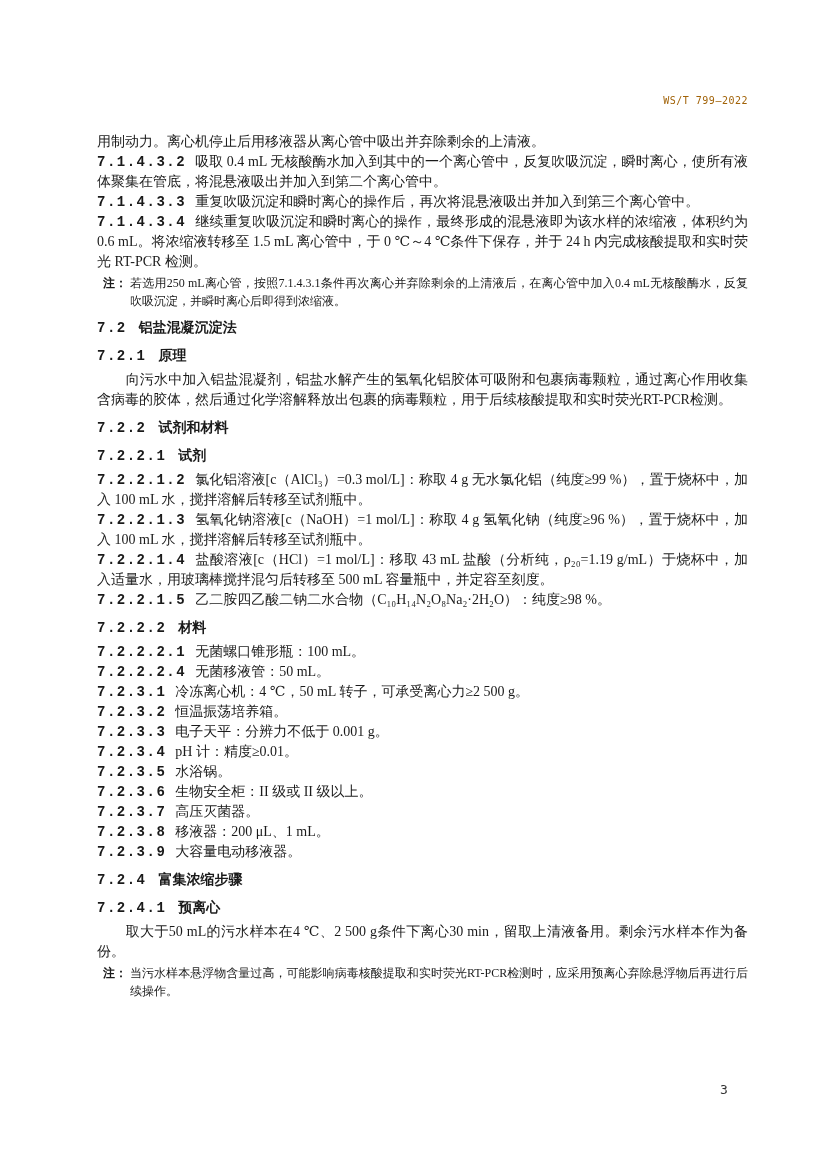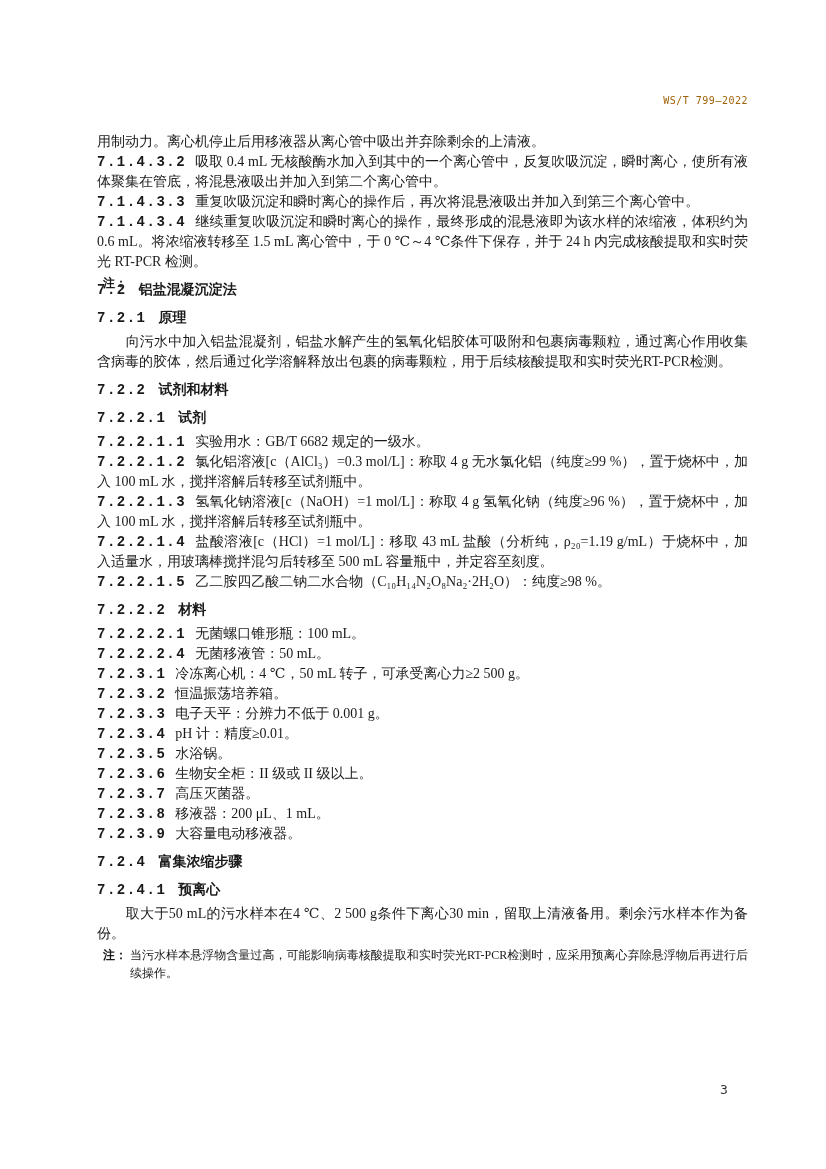--- a/index.html
+++ b/index.html
@@ -50,27 +50,26 @@
 <body>
 
 <div class="page">
   <div class="doc-header">WS/T 799—2022</div>
 
   <main class="doc-body" id="doc-body">
       <p class="body-line"><span class="txt">用制动力。离心机停止后用移液器从离心管中吸出并弃除剩余的上清液。</span></p>
       <p class="clause"><span class="clause-num">7.1.4.3.2</span><span class="txt">吸取 0.4 mL 无核酸酶水加入到其中的一个离心管中，反复吹吸沉淀，瞬时离心，使所有液体聚集在管底，将混悬液吸出并加入到第二个离心管中。</span></p>
       <p class="clause"><span class="clause-num">7.1.4.3.3</span><span class="txt">重复吹吸沉淀和瞬时离心的操作后，再次将混悬液吸出并加入到第三个离心管中。</span></p>
       <p class="clause"><span class="clause-num">7.1.4.3.4</span><span class="txt">继续重复吹吸沉淀和瞬时离心的操作，最终形成的混悬液即为该水样的浓缩液，体积约为 0.6 mL。将浓缩液转移至 1.5 mL 离心管中，于 0 ℃～4 ℃条件下保存，并于 24 h 内完成核酸提取和实时荧光 RT-PCR 检测。</span></p>
-      <p class="note"><span class="note-label">注：</span></p>
+      <p class="note"><span class="note-label">注：</span><span class="txt">若选用250 mL离心管，按照7.1.4.3.1条件再次离心并弃除剩余的上清液后，在离心管中加入0.4 mL无核酸酶水，反复吹吸沉淀，并瞬时离心后即得到浓缩液。</span></p>
       <p class="heading"><span class="clause-num">7.2</span><span class="txt">铝盐混凝沉淀法</span></p>
       <p class="heading"><span class="clause-num">7.2.1</span><span class="txt">原理</span></p>
       <p class="para"><span class="txt">向污水中加入铝盐混凝剂，铝盐水解产生的氢氧化铝胶体可吸附和包裹病毒颗粒，通过离心作用收集含病毒的胶体，然后通过化学溶解释放出包裹的病毒颗粒，用于后续核酸提取和实时荧光RT-PCR检测。</span></p>
       <p class="heading"><span class="clause-num">7.2.2</span><span class="txt">试剂和材料</span></p>
       <p class="heading"><span class="clause-num">7.2.2.1</span><span class="txt">试剂</span></p>
-      <p class="clause"><span class="clause-num">7.2.2.1.1</span><span class="txt">实验用水：GB/T 6682 规定的一级水。</span></p>
       <p class="clause"><span class="clause-num">7.2.2.1.2</span><span class="txt">氯化铝溶液[c（AlCl₃）=0.3 mol/L]：称取 4 g 无水氯化铝（纯度≥99 %），置于烧杯中，加入 100 mL 水，搅拌溶解后转移至试剂瓶中。</span></p>
       <p class="clause"><span class="clause-num">7.2.2.1.3</span><span class="txt">氢氧化钠溶液[c（NaOH）=1 mol/L]：称取 4 g 氢氧化钠（纯度≥96 %），置于烧杯中，加入 100 mL 水，搅拌溶解后转移至试剂瓶中。</span></p>
       <p class="clause"><span class="clause-num">7.2.2.1.4</span><span class="txt">盐酸溶液[c（HCl）=1 mol/L]：移取 43 mL 盐酸（分析纯，ρ₂₀=1.19 g/mL）于烧杯中，加入适量水，用玻璃棒搅拌混匀后转移至 500 mL 容量瓶中，并定容至刻度。</span></p>
       <p class="clause"><span class="clause-num">7.2.2.1.5</span><span class="txt">乙二胺四乙酸二钠二水合物（C₁₀H₁₄N₂O₈Na₂·2H₂O）：纯度≥98 %。</span></p>
       <p class="heading"><span class="clause-num">7.2.2.2</span><span class="txt">材料</span></p>
       <p class="clause"><span class="clause-num">7.2.2.2.1</span><span class="txt">无菌螺口锥形瓶：100 mL。</span></p>
       <p class="clause"><span class="clause-num">7.2.2.2.4</span><span class="txt">无菌移液管：50 mL。</span></p>
       <p class="clause"><span class="clause-num">7.2.3.1</span><span class="txt">冷冻离心机：4 ℃，50 mL 转子，可承受离心力≥2 500 g。</span></p>
       <p class="clause"><span class="clause-num">7.2.3.2</span><span class="txt">恒温振荡培养箱。</span></p>
       <p class="clause"><span class="clause-num">7.2.3.3</span><span class="txt">电子天平：分辨力不低于 0.001 g。</span></p>

